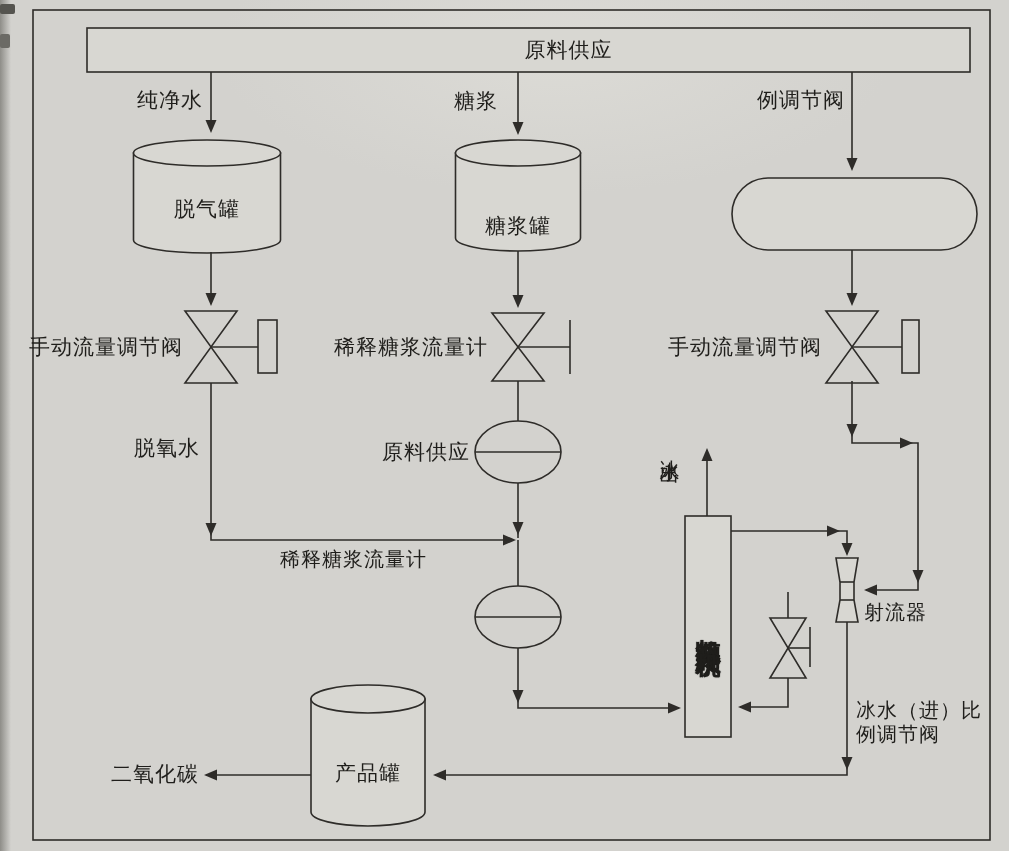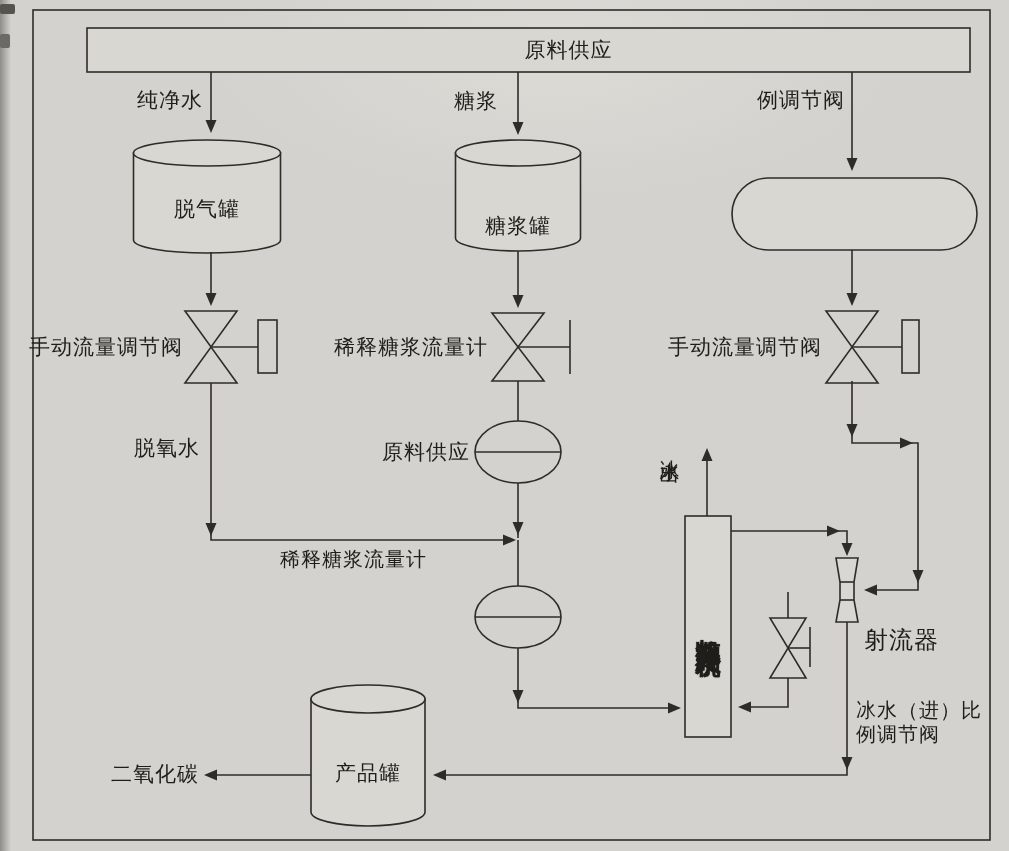--- a/index.html
+++ b/index.html
@@ -227,21 +227,21 @@
   <div class="lbl right" style="left:80px;top:436px;width:120px;">脱氧水</div>
   <div class="lbl right" style="left:350px;top:440px;width:120px;">原料供应</div>
   <div class="lbl right meter2-lbl" style="left:267px;top:547px;width:160px;">稀释糖浆流量计</div>
 
   <div class="lbl vert icewater-out">冰水出</div>
 
   <div class="chiller-name-box">
     <span>凯德利冷水机</span>
   </div>
 
-  <div class="lbl" style="left:864px;top:628px;width:90px;font-size:24px;">射流器</div>
+  <div class="lbl" style="left:864px;top:600px;width:90px;font-size:20px;">射流器</div>
 
   <div class="lbl icewater-in">冰水（进）比
 例调节阀</div>
 
   <div class="lbl center" style="left:308px;top:761px;width:120px;">产品罐</div>
   <div class="lbl right" style="left:79px;top:762px;width:120px;">二氧化碳</div>
 
   <div class="page-edge-left"></div>
   <div class="corner-mark-a"></div>
   <div class="corner-mark-b"></div>

